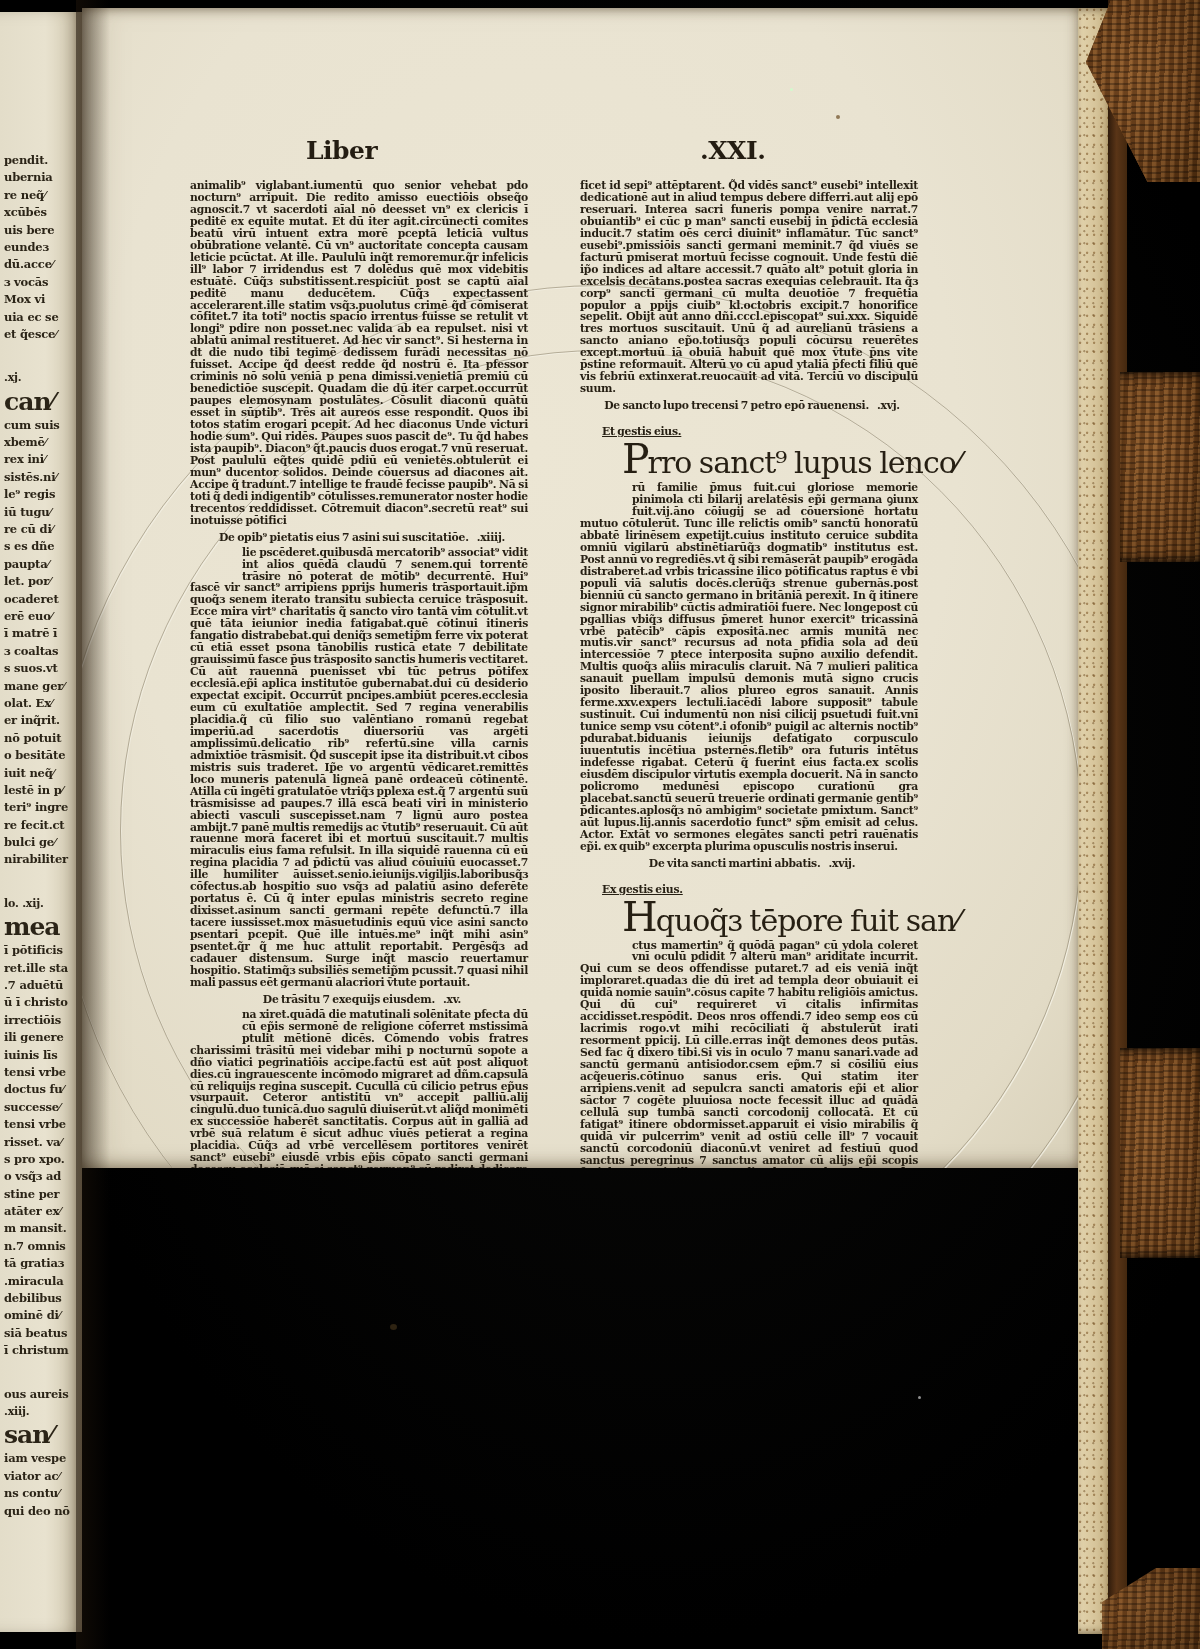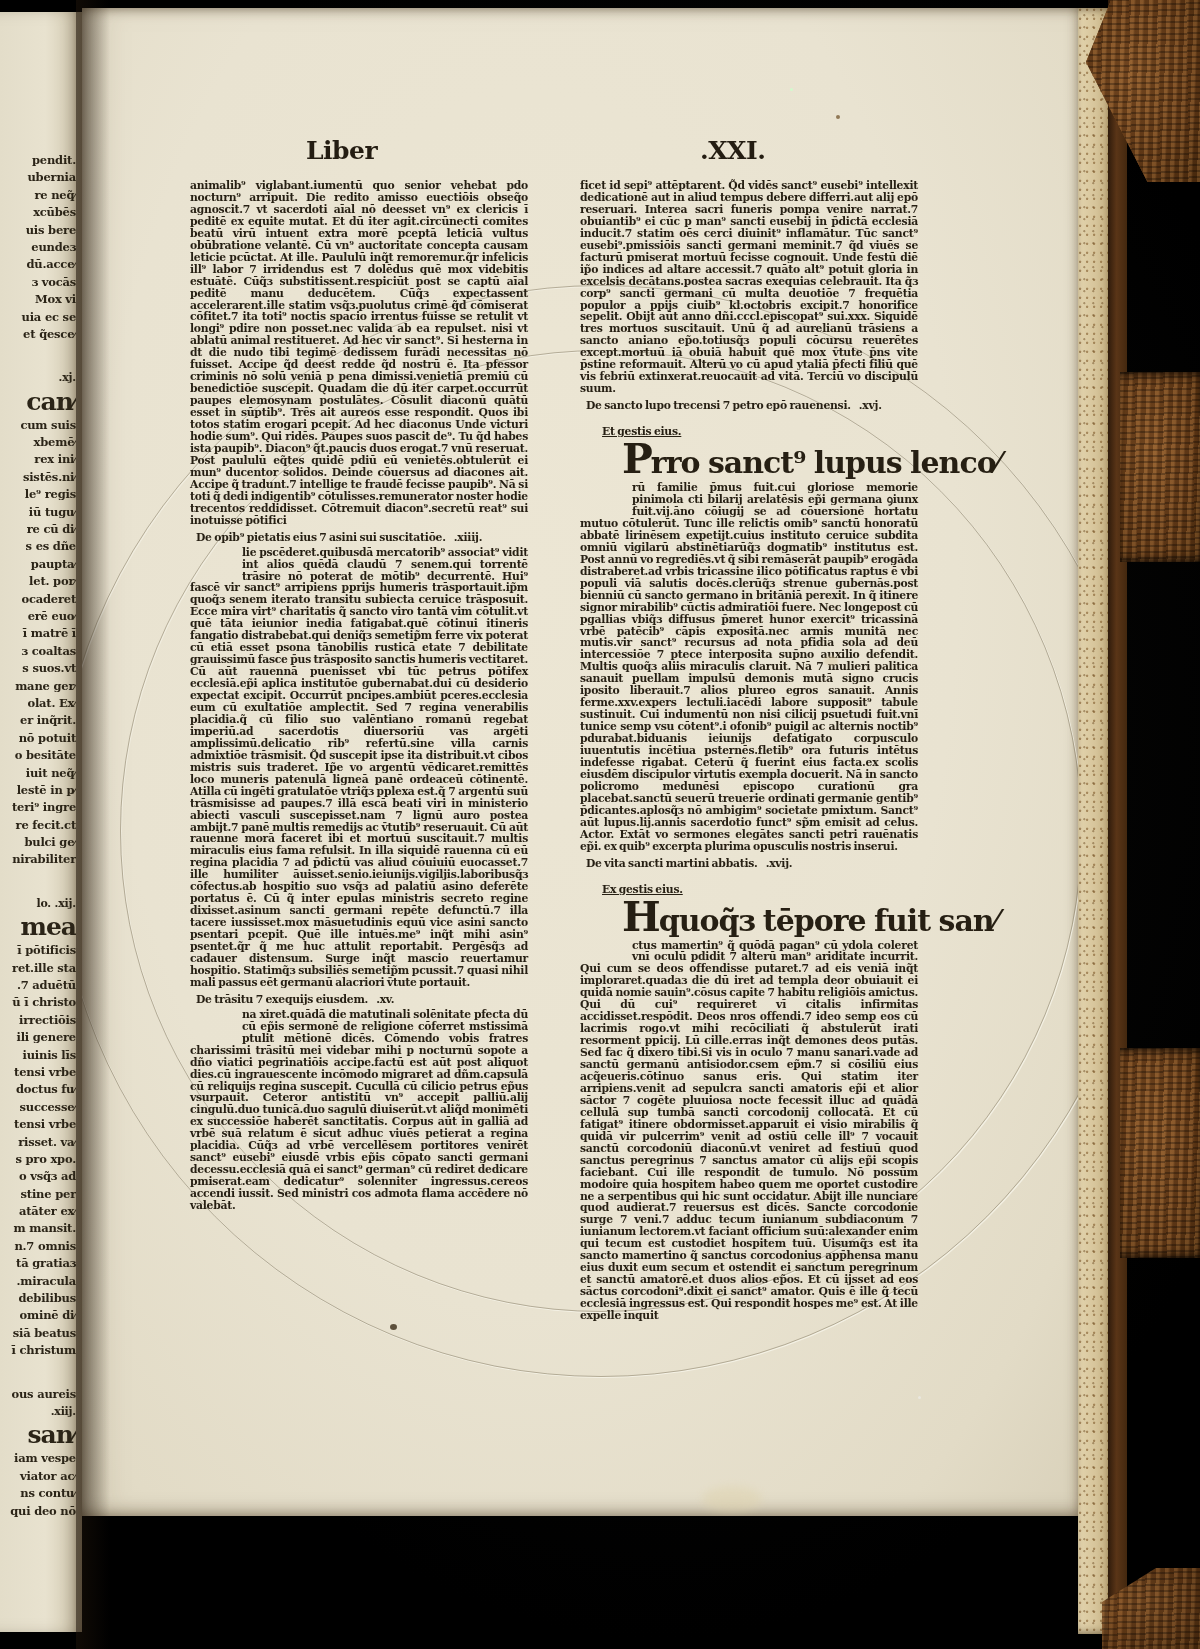--- a/index.html
+++ b/index.html
@@ -3,33 +3,33 @@
 <meta charset="utf-8">
 <style>
   html,body{margin:0;padding:0;background:#000;}
   #stage{position:relative;width:1200px;height:1649px;background:radial-gradient(ellipse at 55% 45%, #0a0a09 0%, #000 70%);overflow:hidden;
     font-family:"DejaVu Serif", serif;color:#241d12;}
 
   
   #facing-page{position:absolute;left:0;top:12px;width:82px;height:1620px;
     background:linear-gradient(90deg,#e3ddc9 0%,#e8e2cf 55%,#d8d0b8 88%,#b9ad92 100%);
     box-shadow:inset -14px 0 18px -8px rgba(60,44,24,.55);}
-  #facing-text{position:absolute;right:6px;top:140px;width:72px;text-align:right;
+  #facing-text{position:absolute;right:6px;top:140px;width:72px;
     font-weight:700;font-size:11.5px;line-height:17.4px;color:#2b2417;letter-spacing:-.2px;white-space:nowrap;overflow:hidden;}
   .m-line{height:17.4px;}
   .m-num{height:17.4px;font-size:11px;}
   .m-big{height:30px;font-size:25px;line-height:29px;letter-spacing:-1px;}
   .m-gap{height:26px;}
 
   
   #gutter{position:absolute;left:76px;top:0;width:34px;height:1649px;
     background:linear-gradient(90deg,rgba(30,20,10,.55),rgba(30,20,10,0));pointer-events:none;z-index:3;}
 
   
-  #page{position:absolute;left:82px;top:8px;width:996px;height:1508px;overflow:hidden;
+  #page{position:absolute;left:82px;top:8px;width:996px;height:1160px;overflow:hidden;
     background:
       radial-gradient(ellipse at 45% 38%, #ece6d4 0%, #e9e3d1 55%, #e2dbc6 85%, #d9d1ba 100%);
     box-shadow:
       inset 0 7px 12px -6px rgba(70,52,28,.55),
       inset 0 -10px 16px -8px rgba(70,52,28,.5),
       inset 26px 0 42px -26px rgba(75,55,28,.5),
       inset -8px 0 14px -8px rgba(95,72,40,.35);}
 
   
   .stamp-ring{position:absolute;border-radius:50%;pointer-events:none;
@@ -47,25 +47,25 @@
   .col{position:absolute;top:172px;width:338px;font-size:10.8px;line-height:11.95px;
     font-weight:700;text-align:justify;letter-spacing:-.25px;word-spacing:-1px;color:#261f13;}
   #col-left{left:108px;}
   #col-right{left:498px;}
   .body-text{text-align:justify;}
   .body-text::after{content:"";display:block;clear:both;}
   .indent-float{float:left;width:52px;}
   .ind-2{height:24px;}
   .ind-1{height:12px;}
 
-  .rubric{display:flex;justify-content:flex-start;margin:5px 0 3px 6px;}
+  .rubric{display:flex;justify-content:center;margin:5px 0 3px 6px;}
   .rubric .r-num{margin-left:8px;}
   .sub-rubric{margin:14px 0 2px 22px;text-decoration:underline;}
 
-  .chap-head{margin:3px 15px 1px 42px;font-size:30px;line-height:36px;font-weight:700;
+  .chap-head{margin:3px 15px 1px 42px;font-size:30px;line-height:36px;font-weight:400;
     letter-spacing:-1px;white-space:nowrap;}
   .chap-head .initial{font-size:41px;letter-spacing:-2px;}
 
   
   #fore-edge{position:absolute;left:1078px;top:8px;width:30px;height:1626px;
     background-color:#dbcaa2;
     background-image:
       radial-gradient(circle at 30% 20%, rgba(122,82,34,.55) 0 .8px, transparent 1.6px),
       radial-gradient(circle at 70% 60%, rgba(100,66,26,.45) 0 .7px, transparent 1.5px),
       linear-gradient(90deg,#e3d4ae 0%,#d6c49a 60%,#c3ae80 100%);

